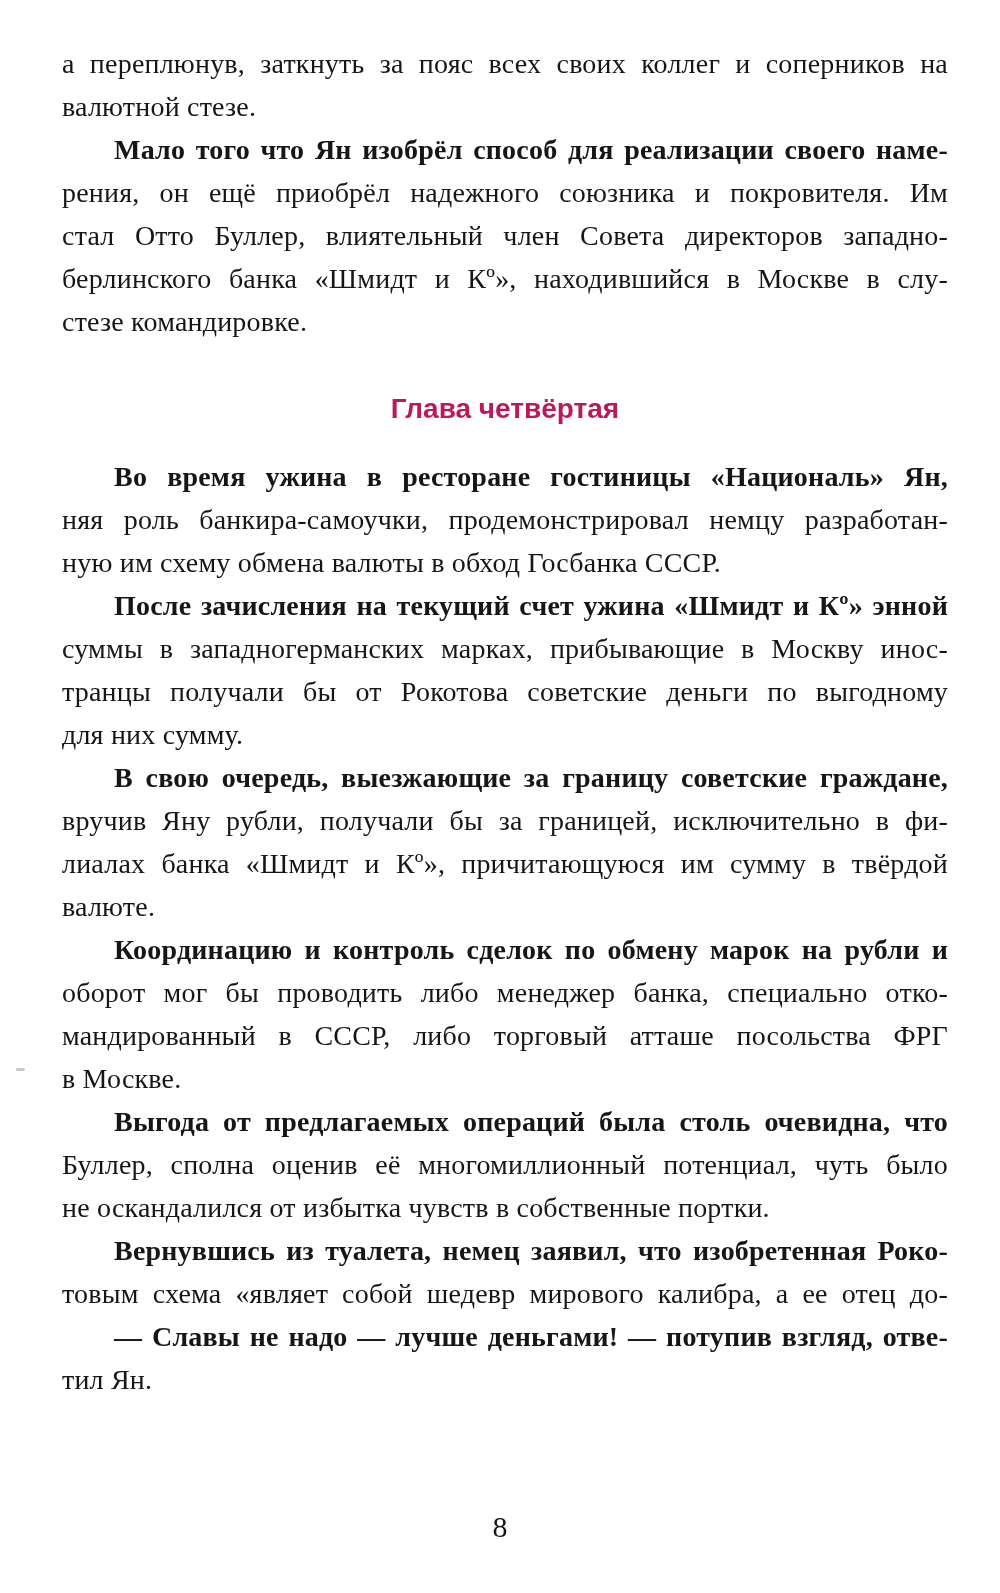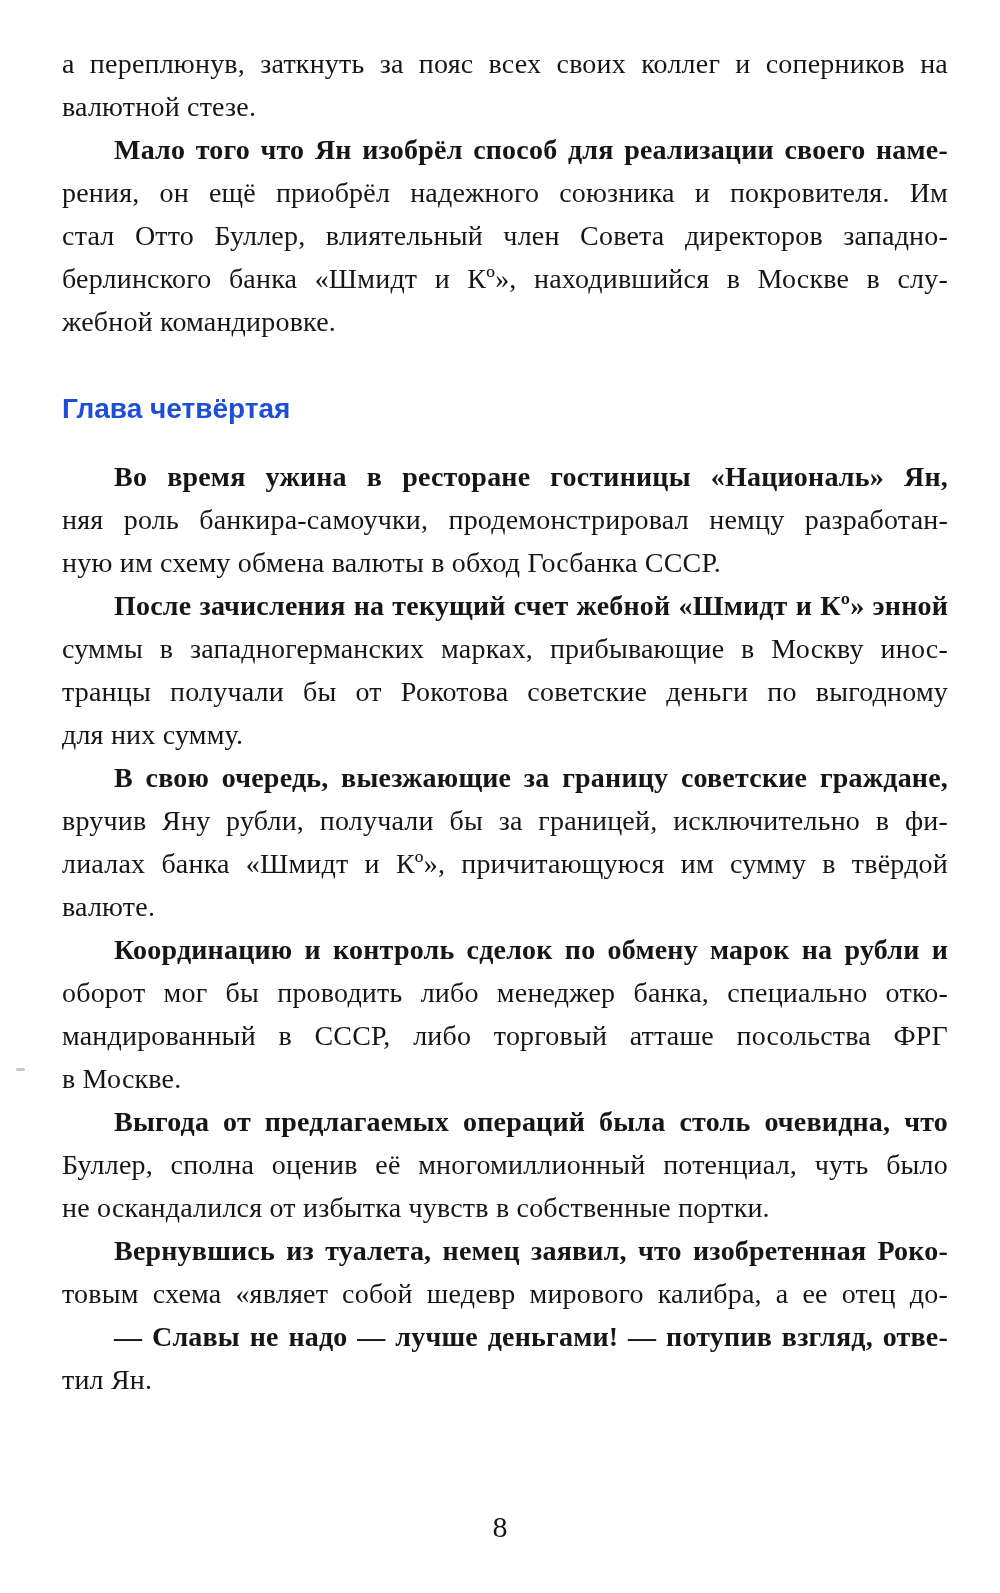--- a/index.html
+++ b/index.html
@@ -39,24 +39,24 @@
   .line.last {
     text-align-last: left;
   }
   .line.indent {
     padding-left: 52px;
     font-weight: bold;
   }
   .heading {
     margin-top: 44px;
     margin-bottom: 24px;
-    text-align: left;
+    text-align: center;
     font-family: "Liberation Sans", sans-serif;
     font-weight: bold;
-    color: #1d4ed8;
+    color: #be185d;
   }
   .heading .h1 {
     font-size: 28px;
     line-height: 44px;
   }
   .heading .h2 {
     font-size: 30px;
     line-height: 46px;
     letter-spacing: 0.3px;
   }
@@ -90,35 +90,35 @@
     <div class="para">
       <div class="line">а переплюнув, заткнуть за пояс всех своих коллег и соперников на</div>
       <div class="line last">валютной стезе.</div>
     </div>
 
     <div class="para">
       <div class="line indent">Мало того что Ян изобрёл способ для реализации своего наме-</div>
       <div class="line">рения, он ещё приобрёл надежного союзника и покровителя. Им</div>
       <div class="line">стал Отто Буллер, влиятельный член Совета директоров западно-</div>
       <div class="line">берлинского банка «Шмидт и Кº», находившийся в Москве в слу-</div>
-      <div class="line last">жебной командировке.</div>
+      <div class="line last">стезе командировке.</div>
     </div>
 
     <div class="heading">
       <div class="h1">Глава четвёртая</div>
     </div>
 
     <div class="para">
       <div class="line indent">Во время ужина в ресторане гостиницы «Националь» Ян, испол-</div>
       <div class="line">няя роль банкира-самоучки, продемонстрировал немцу разработан-</div>
       <div class="line last">ную им схему обмена валюты в обход Госбанка СССР.</div>
     </div>
 
     <div class="para">
-      <div class="line indent">После зачисления на текущий счет жебной «Шмидт и Кº» энной</div>
+      <div class="line indent">После зачисления на текущий счет ужина «Шмидт и Кº» энной</div>
       <div class="line">суммы в западногерманских марках, прибывающие в Москву инос-</div>
       <div class="line">транцы получали бы от Рокотова советские деньги по выгодному</div>
       <div class="line last">для них сумму.</div>
     </div>
 
     <div class="para">
       <div class="line indent">В свою очередь, выезжающие за границу советские граждане,</div>
       <div class="line">вручив Яну рубли, получали бы за границей, исключительно в фи-</div>
       <div class="line">лиалах банка «Шмидт и Кº», причитающуюся им сумму в твёрдой</div>
       <div class="line last">валюте.</div>

